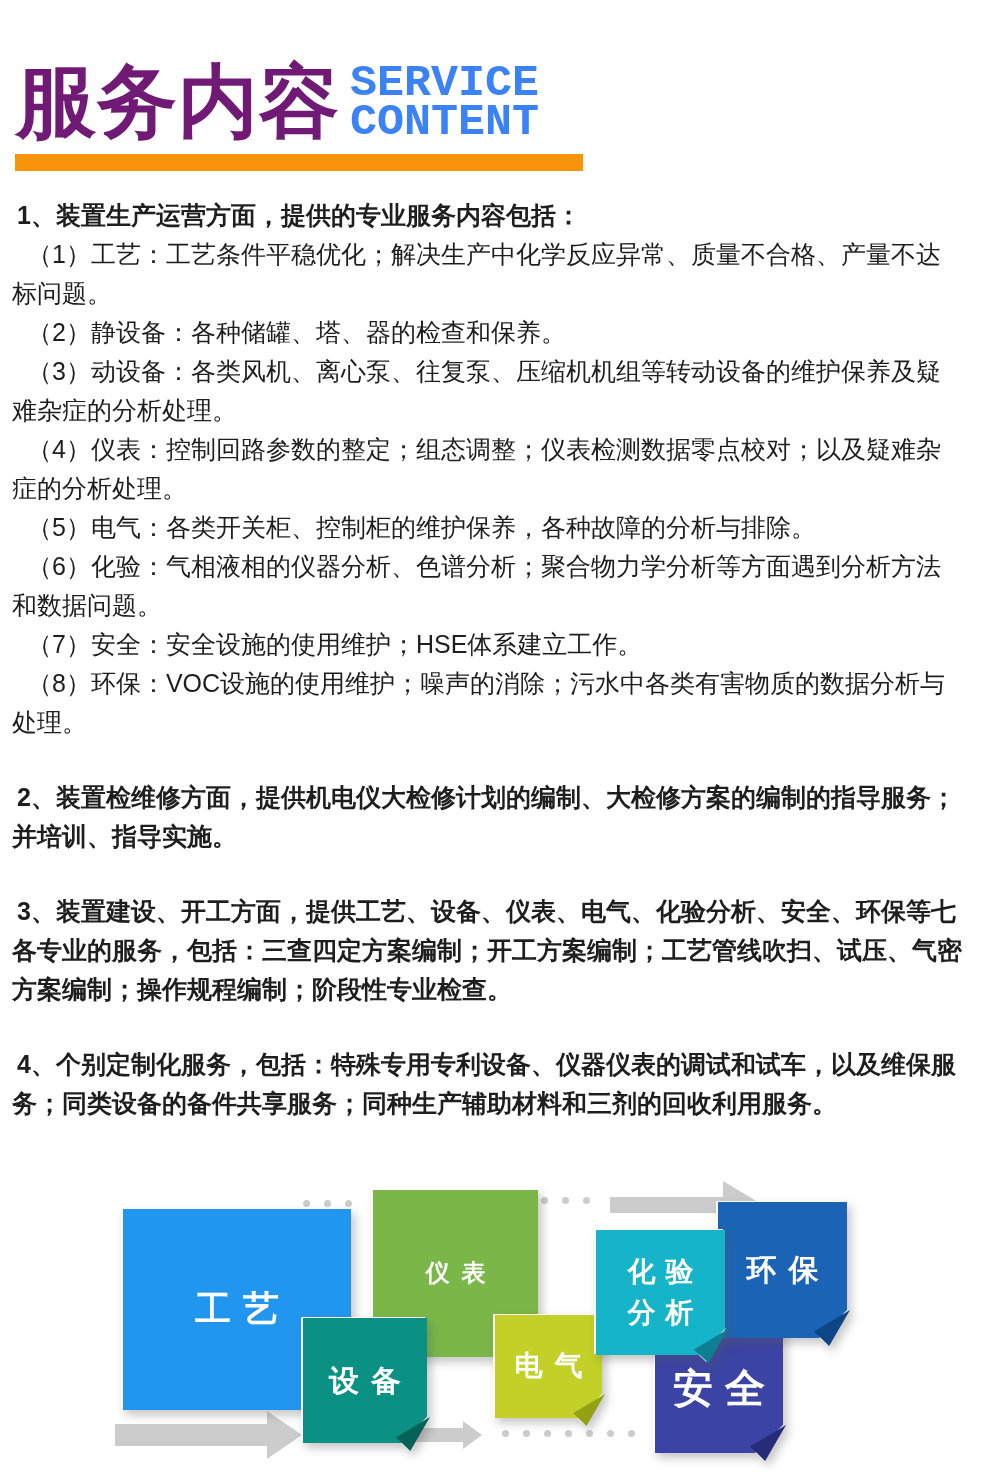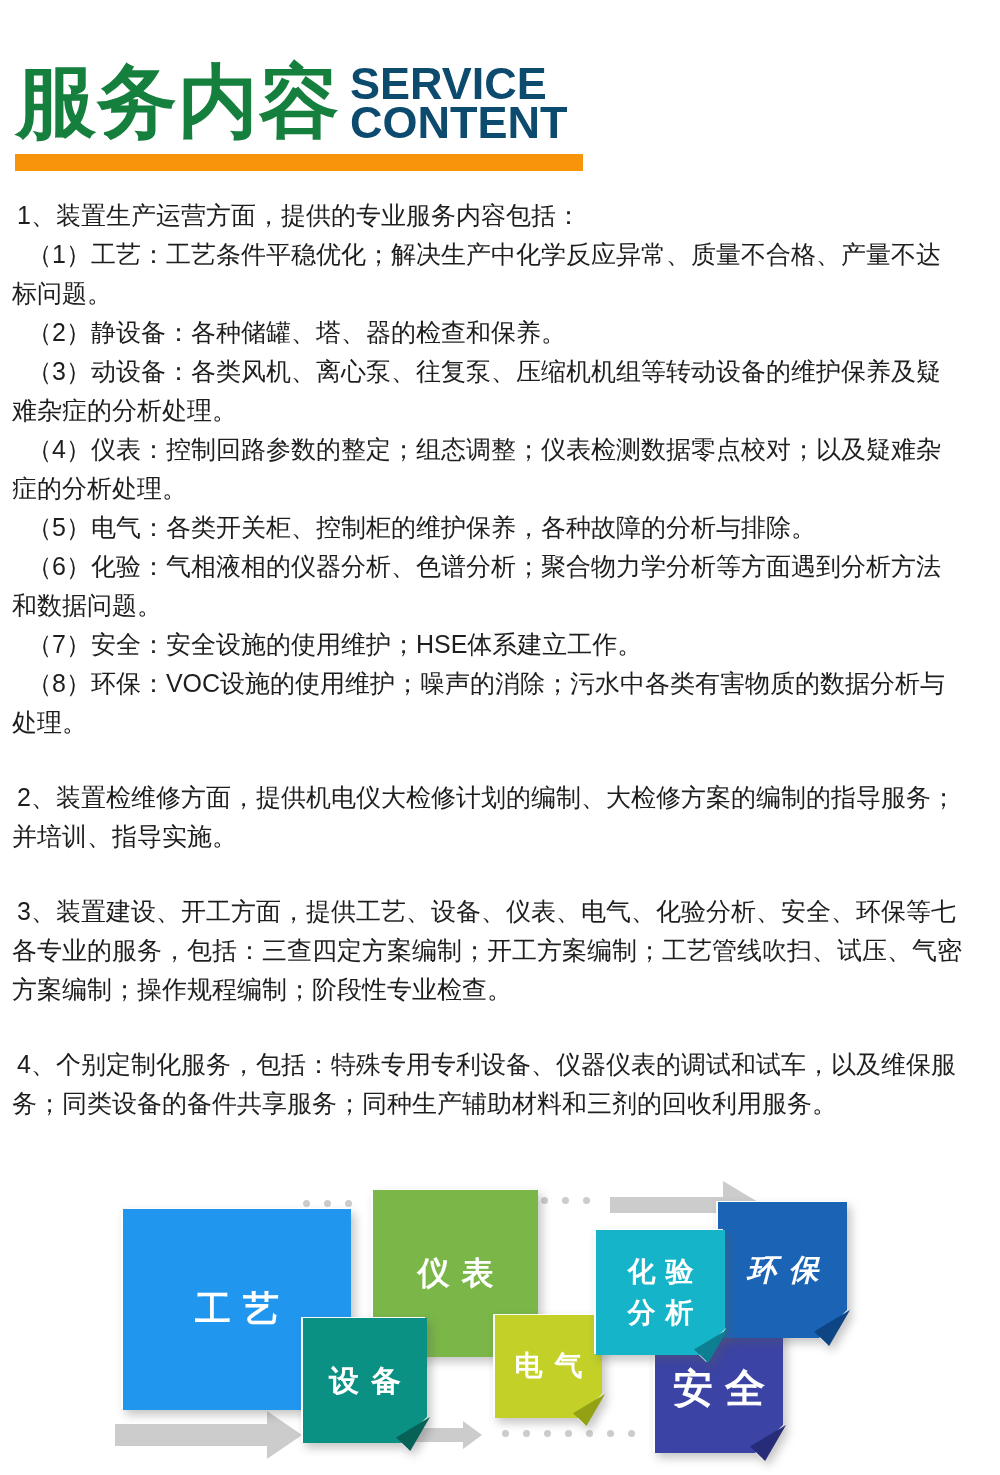--- a/index.html
+++ b/index.html
@@ -17,21 +17,21 @@
   }
   .title-en{
     margin-left:10px;margin-top:8px;font-size:45px;font-weight:700;
     line-height:39px;letter-spacing:0;
   }
   .accent-bar{margin:6px 0 0 15px;width:568px;height:17px;}
   
   .content{position:absolute;left:12px;top:196px;width:952px;}
   .content p{margin:0;font-size:25px;line-height:39px;}
   .section{margin-bottom:36px;}
-  .numbered{text-indent:5px;}
+  .numbered{text-indent:5px;font-weight:bold;}
   .item{text-indent:15px;}
   
   .diagram{position:absolute;left:0;top:1180px;width:1000px;height:295px;}
   .note{position:absolute;
     filter:drop-shadow(-2px -1px 0 rgba(255,255,255,.95)) drop-shadow(4px 5px 5px rgba(90,90,90,.35));}
   .note .body{
     position:absolute;inset:0;background:var(--c);
     clip-path:polygon(0 0,100% 0,100% calc(100% - var(--f)),calc(100% - var(--f)) 100%,0 100%);
     display:flex;align-items:center;justify-content:center;
   }
@@ -47,39 +47,39 @@
   }
   .arrow{position:absolute;z-index:1;}
   .arrow .shaft{position:absolute;background:var(--ac);}
   .arrow .head{position:absolute;width:0;height:0;}
   .dots{position:absolute;z-index:1;display:flex;}
   .dots i{display:block;width:7px;height:7px;border-radius:50%;background:var(--ac);margin-right:14px;}
   
   .n-gongyi{left:123px;top:29px;width:200px;height:201px;--f:40px;z-index:2;padding-left:28px;}
   .n-gongyi .label{font-size:36px;}
   .n-yibiao{left:373px;top:10px;width:165px;height:167px;--f:34px;z-index:2;}
-  .n-yibiao .label{font-size:32px;}
-  .n-huanbao{left:718px;top:22px;width:129px;height:136px;--f:28px;z-index:4;font-style:italic;}
+  .n-yibiao .label{font-size:24px;}
+  .n-huanbao{left:718px;top:22px;width:129px;height:136px;--f:28px;z-index:4;}
   .n-huanbao .label{font-size:30px;}
   .n-shebei{left:303px;top:138px;width:124px;height:125px;--f:26px;z-index:3;font-family:Liberation Serif, serif;}
   .n-shebei .label{font-size:30px;}
   .n-dianqi{left:495px;top:135px;width:107px;height:103px;--f:24px;z-index:3;}
   .n-dianqi .label{font-size:28px;}
   .n-huayan{left:596px;top:50px;width:129px;height:125px;--f:26px;z-index:5;}
   .n-huayan .label{font-size:28px;letter-spacing:10px;padding-left:10px;}
   .n-anquan{left:655px;top:143px;width:128px;height:130px;--f:28px;z-index:3;}
   .n-anquan .label{font-size:40px;}
 </style>
 </head>
 <body>
 
 <div class="header">
   <div class="header-row">
-    <div class="title-cn" style="color: #15803d;">服务内容</div>
-    <div class="title-en" style="color: #0c4a6e;">
+    <div class="title-cn" style="color: #701a75;">服务内容</div>
+    <div class="title-en" style="color: #3b82f6; font-family: Liberation Mono, monospace;">
       <div>SERVICE</div>
       <div>CONTENT</div>
     </div>
   </div>
   <div class="accent-bar" style="background: rgb(247, 148, 10);"></div>
 </div>
 
 <div class="content">
   <div class="section">
     <p class="numbered">1、装置生产运营方面，提供的专业服务内容包括：</p>

